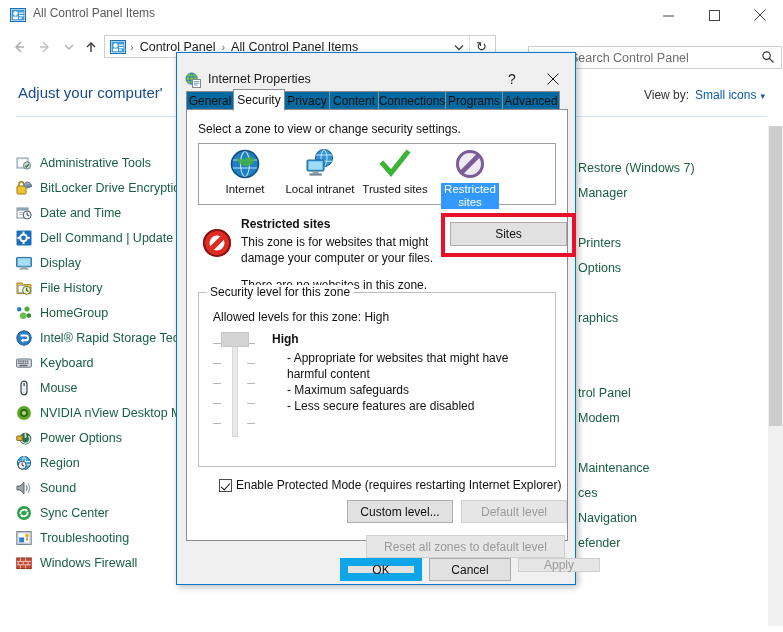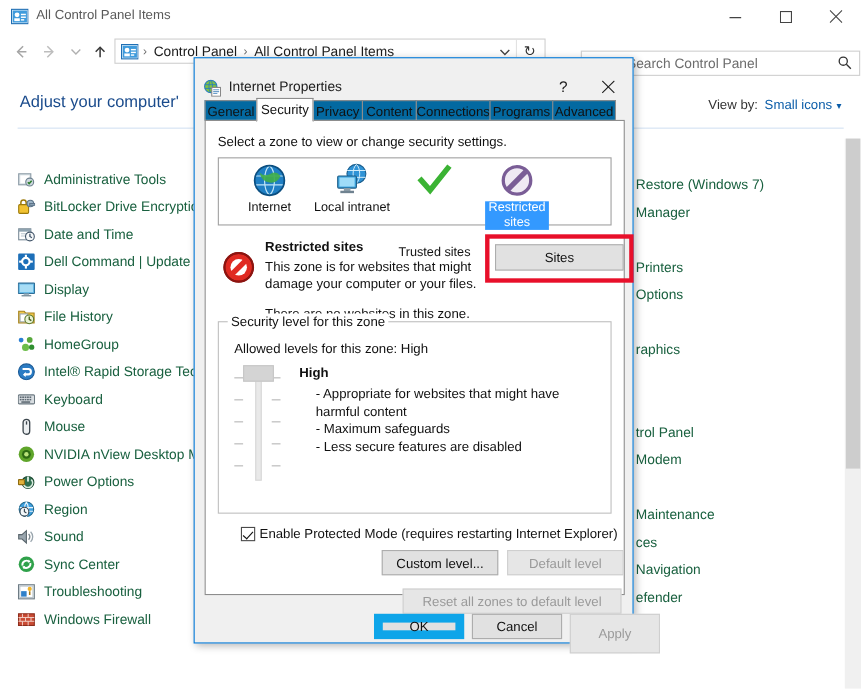--- a/index.html
+++ b/index.html
@@ -203,21 +203,21 @@
   }
   .chk-lbl { font-size: 12px; color: #111; margin-left: 4px; }
 
   .btn-custom  { position: absolute; left: 160px; top: 390px; width: 106px; height: 23px; }
   .btn-default { position: absolute; left: 274px; top: 390px; width: 106px; height: 23px; }
   .btn-resetall{ position: absolute; left: 179px; top: 425px; width: 199px; height: 23px; }
 
   .btn-ok     { position: absolute; left: 163px; top: 505px; width: 82px; height: 23px;
                 background:#e1e1e1; border:8px solid #0ea5e9; }
   .btn-cancel { position: absolute; left: 252px; top: 505px; width: 82px; height: 23px; }
-  .btn-apply  { position: absolute; left: 341px; top: 505px; width: 82px; height: 36px; }
+  .btn-apply  { position: absolute; left: 341px; top: 505px; width: 82px; height: 14px; }
 </style>
 </head>
 <body>
 
 <div id="root">
 
   <div class="explorer">
 
     <div class="exp-titlebar">
       <span class="exp-title-ico">
@@ -598,21 +598,21 @@
             <span class="zico"><svg width="32" height="32" viewBox="0 0 32 32">
                 <circle cx="20" cy="10" r="8.6" fill="#2f93d6" stroke="#1c5f8e"></circle>
                 <path d="M11.6 7 h16.8 M11.6 13.2 h16.8 M20 1.5 C16 5 16 15 20 18.6 C24 15 24 5 20 1.5Z" fill="none" stroke="#d6edfa" stroke-width="0.9"></path>
                 <rect x="3" y="12" width="17" height="11" rx="1" fill="#3da5e0" stroke="#1d5c86"></rect>
                 <rect x="4.6" y="13.4" width="13.8" height="8.2" fill="#9fdcf8"></rect>
                 <rect x="8.6" y="23" width="6" height="2.6" fill="#8e9fa9"></rect>
                 <rect x="5.4" y="25.4" width="12.4" height="2.2" fill="#6f8290"></rect>
               </svg></span>
             <span class="zlbl">Local intranet</span>
           </div>
-          <div class="zone" style="left: 154px; gap: 41px;">
+          <div class="zone" style="left: 154px;">
             <span class="zico"><svg width="32" height="32" viewBox="0 0 32 32">
                 <path d="M4 16 L12 25 L28 5" fill="none" stroke="#3bb334" stroke-width="5" stroke-linecap="square"></path>
               </svg></span>
             <span class="zlbl">Trusted sites</span>
           </div>
           <div class="zone selected" style="left: 229px;">
             <span class="zico"><svg width="32" height="32" viewBox="0 0 32 32">
                 <circle cx="16" cy="16" r="12.5" fill="#efeaf3" stroke="#7a5d96" stroke-width="3"></circle>
                 <rect x="4.5" y="13.6" width="23" height="4.8" fill="#7a5d96" transform="rotate(-45 16 16)"></rect>
               </svg></span>

